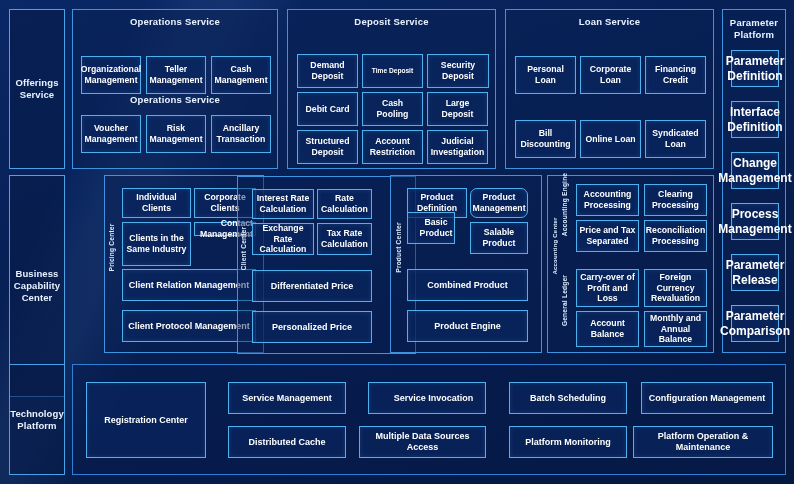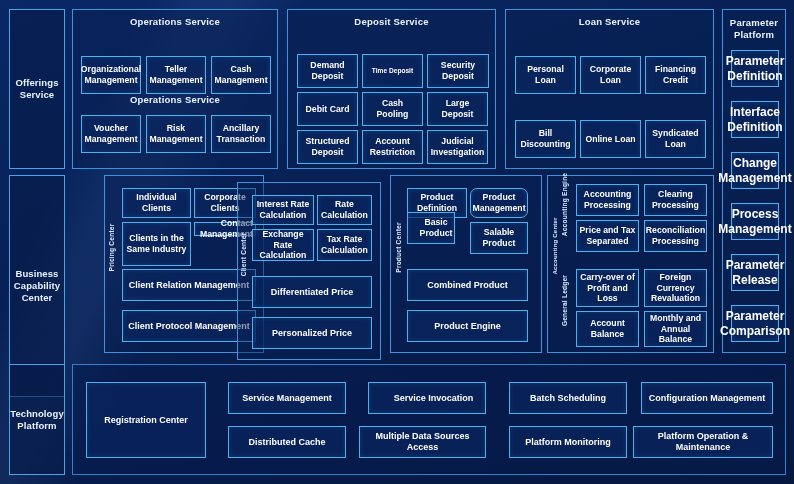--- a/index.html
+++ b/index.html
@@ -146,21 +146,21 @@
       <span>Pricing Center</span>
     </div>
     <div class="cell" style="left:17px; top:12px; width:69px; height:30px;">Individual Clients</div>
     <div class="cell" style="left:89px; top:12px; width:62px; height:30px;">Corporate Clients</div>
     <div class="cell" style="left:17px; top:46px; width:69px; height:44px;">Clients in the Same Industry</div>
     <div class="cell" style="left:89px; top:46px; width:62px; height:14px;text-align:right;">Contact Management</div>
     <div class="cell wide" style="left:17px; top:93px; width:134px; height:32px;">Client Relation Management</div>
     <div class="cell wide" style="left:17px; top:134px; width:134px; height:32px;">Client Protocol Management</div>
   </div>
 
-  <div class="subcol" style="left:237px; top:182px; width:144px; height:178px;">
+  <div class="subcol" style="left:237px; top:176px; width:179px; height:178px;">
     <div class="vlabel" style="left:-17px; top:64px; width:46px; height:14px;">
       <span>Client Center</span>
     </div>
     <div class="cell" style="left:14px; top:12px; width:62px; height:30px;">Interest Rate Calculation</div>
     <div class="cell" style="left:79px; top:12px; width:55px; height:30px;">Rate Calculation</div>
     <div class="cell" style="left:14px; top:46px; width:62px; height:32px;">Exchange Rate Calculation</div>
     <div class="cell" style="left:79px; top:46px; width:55px; height:32px;">Tax Rate Calculation</div>
     <div class="cell wide" style="left:14px; top:93px; width:120px; height:32px;">Differentiated Price</div>
     <div class="cell wide" style="left:14px; top:134px; width:120px; height:32px;">Personalized Price</div>
   </div>

